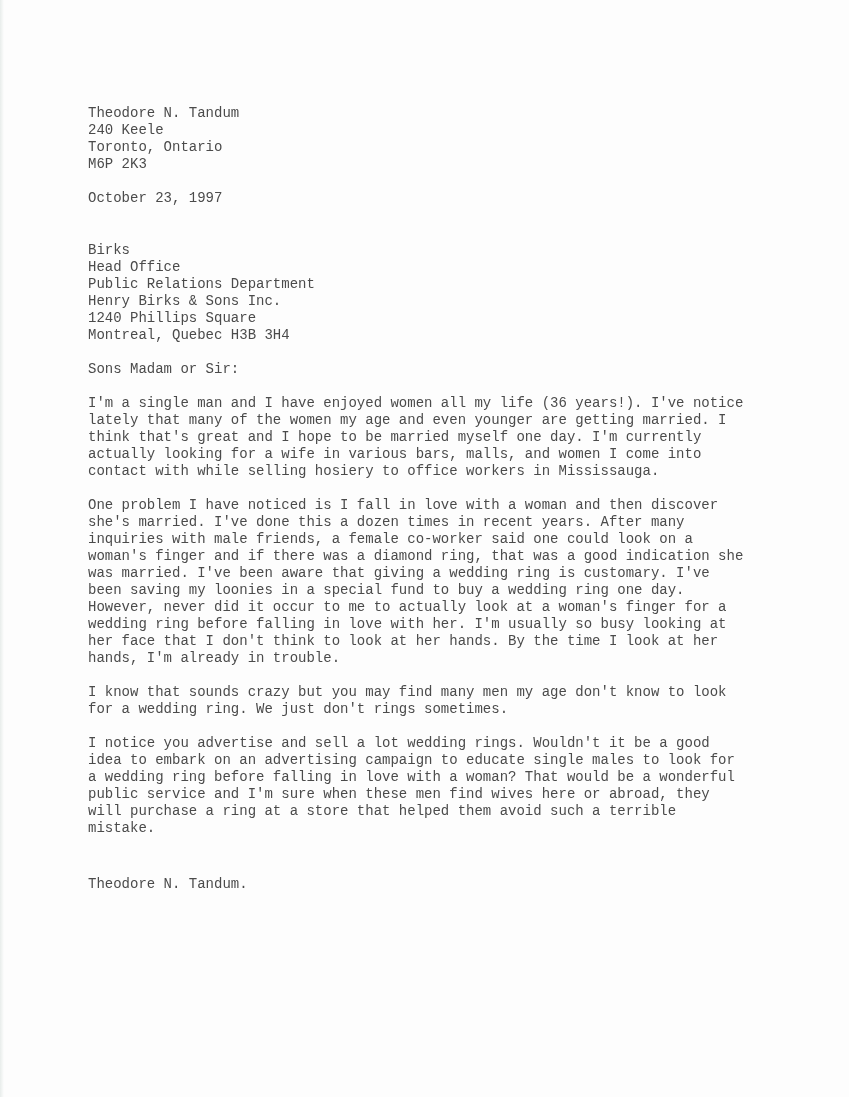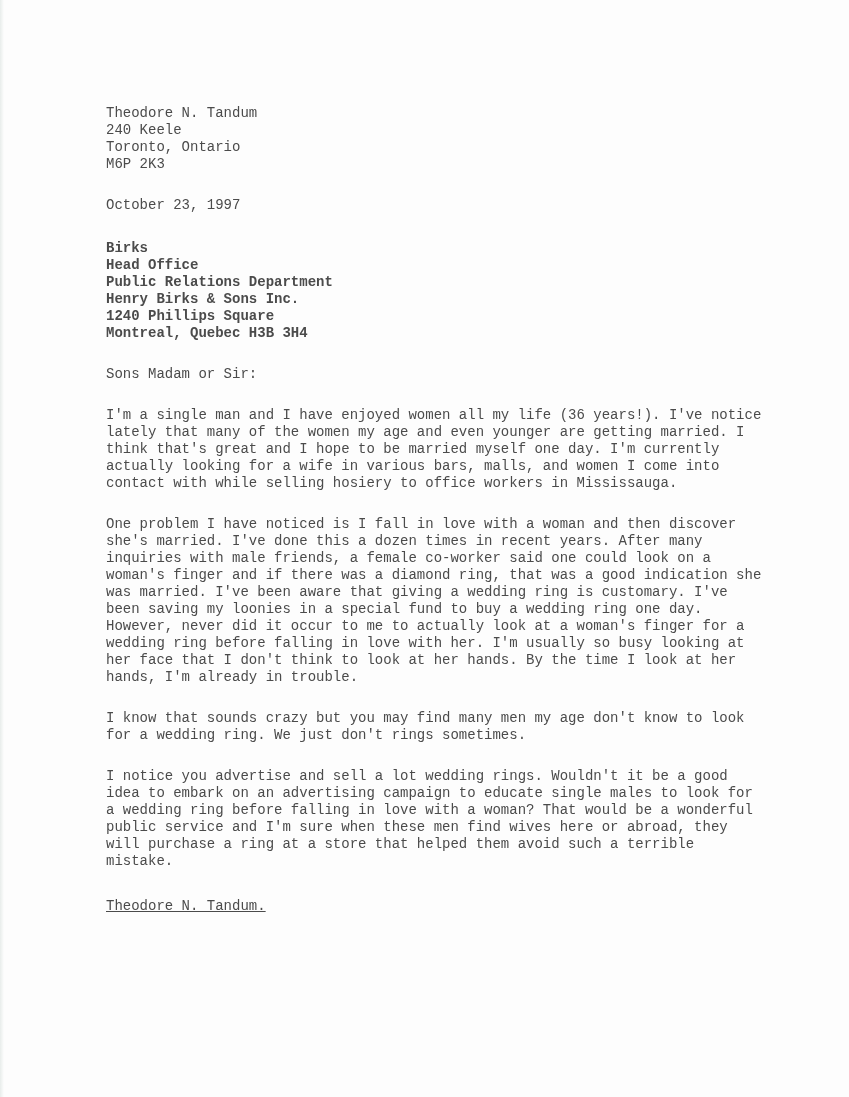--- a/index.html
+++ b/index.html
@@ -22,31 +22,31 @@
     position: absolute;
     left: 0;
     top: 0;
     width: 4px;
     height: 100%;
     background: linear-gradient(to right, #dfe6e3, rgba(253,253,253,0));
     opacity: 0.7;
   }
   .letter {
     position: absolute;
-    left: 106px;
+    left: 88px;
     top: 105px;
     width: 690px;
   }
   .block {
     white-space: pre-wrap;
     margin: 0;
   }
-  .mt-1 { margin-top: 24px; }  
-  .mt-2 { margin-top: 26px; font-weight: bold; }  
-  .mt-sig { margin-top: 28px; text-decoration: underline; } 
+  .mt-1 { margin-top: 17px; }  
+  .mt-2 { margin-top: 35px; }  
+  .mt-sig { margin-top: 39px; } 
 </style>
 </head>
 <body>
 
 <div class="page" style="background: rgb(253, 253, 253); color: rgb(75, 75, 75);">
   <div class="scan-edge"></div>
 
   <div class="letter">
 
     <div class="block">Theodore N. Tandum

